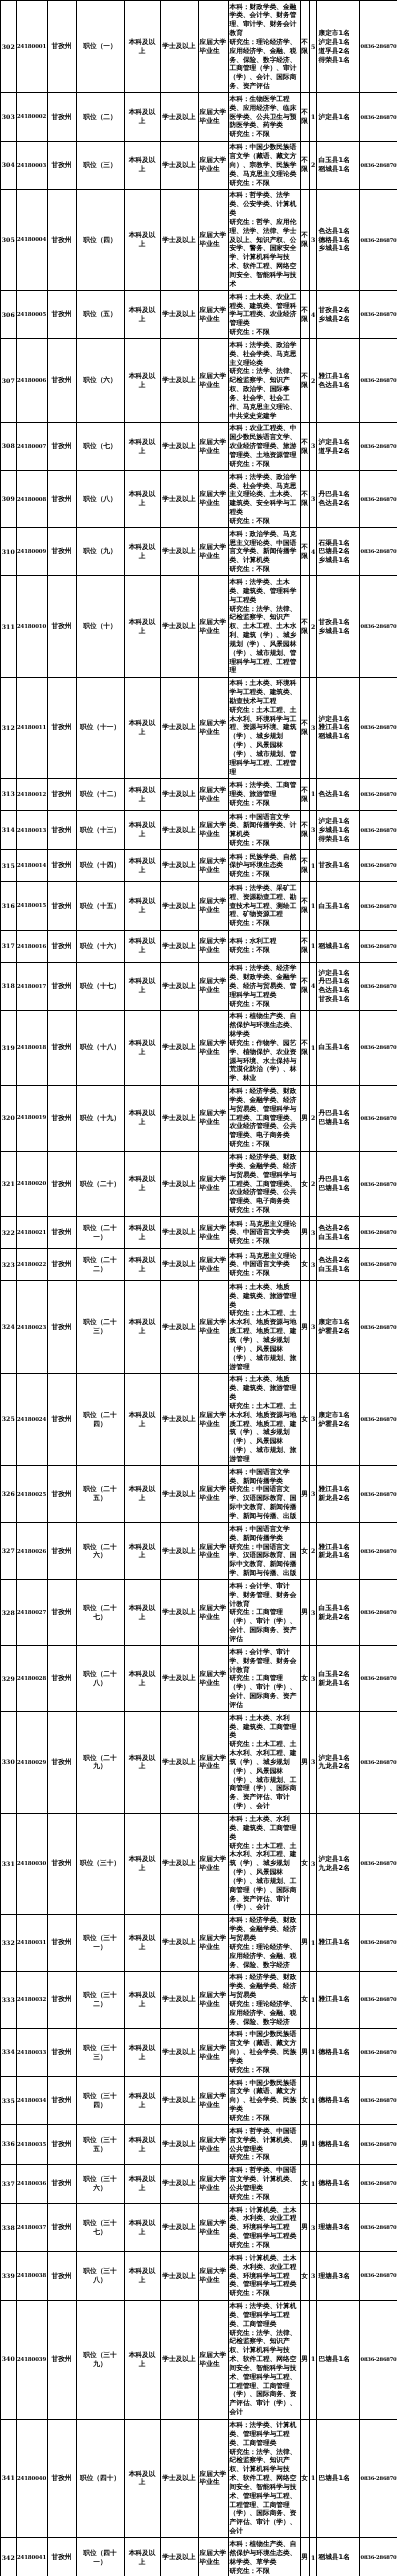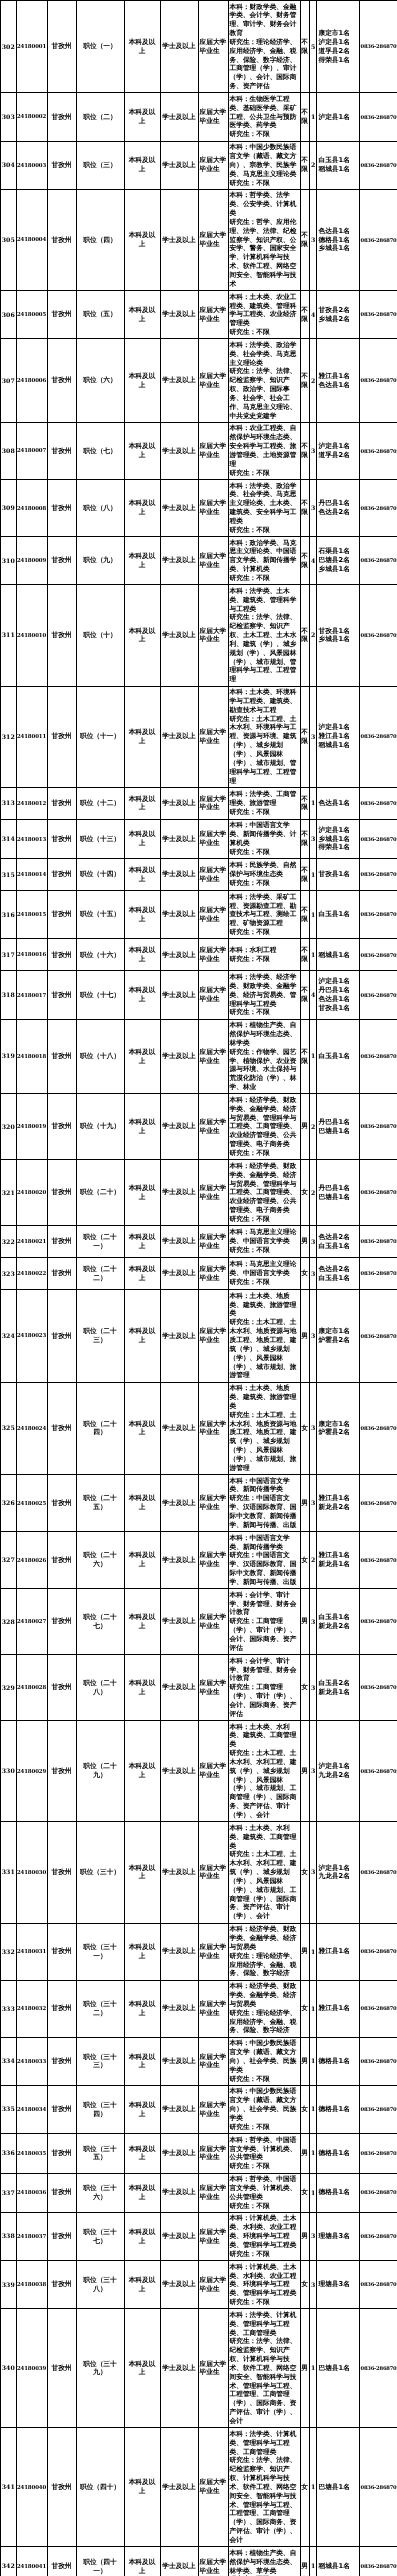--- a/index.html
+++ b/index.html
@@ -61,21 +61,21 @@
         </tr>
         <tr>
           <td class="c-num">303</td>
           <td class="c-code">24180002</td>
           <td class="c-mid">甘孜州</td>
           <td class="c-mid">职位（二）</td>
           <td class="c-mid">本科及以上</td>
           <td class="c-mid">学士及以上</td>
           <td class="c-left">应届大学毕业生</td>
           <td class="c-left">
-            <div class="majors-block">本科：生物医学工程类、基础医学类、采矿工程、公共卫生与预防医学类、药学类</div>
+            <div class="majors-block">本科：生物医学工程类、应用经济学、临床医学类、公共卫生与预防医学类、药学类</div>
             <div class="majors-block">研究生：不限</div>
           </td>
           <td class="c-gender">不限</td>
           <td class="c-count">1</td>
           <td class="c-left">
             <div>泸定县1名</div>
           </td>
           <td class="c-phone">0836-2868702</td>
         </tr>
         <tr>
@@ -101,21 +101,21 @@
         <tr>
           <td class="c-num">305</td>
           <td class="c-code">24180004</td>
           <td class="c-mid">甘孜州</td>
           <td class="c-mid">职位（四）</td>
           <td class="c-mid">本科及以上</td>
           <td class="c-mid">学士及以上</td>
           <td class="c-left">应届大学毕业生</td>
           <td class="c-left">
             <div class="majors-block">本科：哲学类、法学类、公安学类、计算机类</div>
-            <div class="majors-block">研究生：哲学、应用伦理、法学、法律、纪检监察学、知识产权、公安学、警务、国家安全学、计算机科学与技术、软件工程、网络空间安全、智能科学与技术</div>
+            <div class="majors-block">研究生：哲学、应用伦理、法学、法律、学士及以上、知识产权、公安学、警务、国家安全学、计算机科学与技术、软件工程、网络空间安全、智能科学与技术</div>
           </td>
           <td class="c-gender">不限</td>
           <td class="c-count">3</td>
           <td class="c-left">
             <div>色达县1名</div>
             <div>德格县1名</div>
             <div>乡城县1名</div>
           </td>
           <td class="c-phone">0836-2868702</td>
         </tr>
@@ -161,21 +161,21 @@
         </tr>
         <tr>
           <td class="c-num">308</td>
           <td class="c-code">24180007</td>
           <td class="c-mid">甘孜州</td>
           <td class="c-mid">职位（七）</td>
           <td class="c-mid">本科及以上</td>
           <td class="c-mid">学士及以上</td>
           <td class="c-left">应届大学毕业生</td>
           <td class="c-left">
-            <div class="majors-block">本科：农业工程类、自然保护与环境生态类、安全科学与工程类、旅游管理类、土地资源管理</div>
+            <div class="majors-block">本科：农业工程类、中国少数民族语言文学、农业经济管理类、旅游管理类、土地资源管理</div>
             <div class="majors-block">研究生：不限</div>
           </td>
           <td class="c-gender">不限</td>
           <td class="c-count">3</td>
           <td class="c-left">
             <div>泸定县1名</div>
             <div>道孚县2名</div>
           </td>
           <td class="c-phone">0836-2868702</td>
         </tr>

